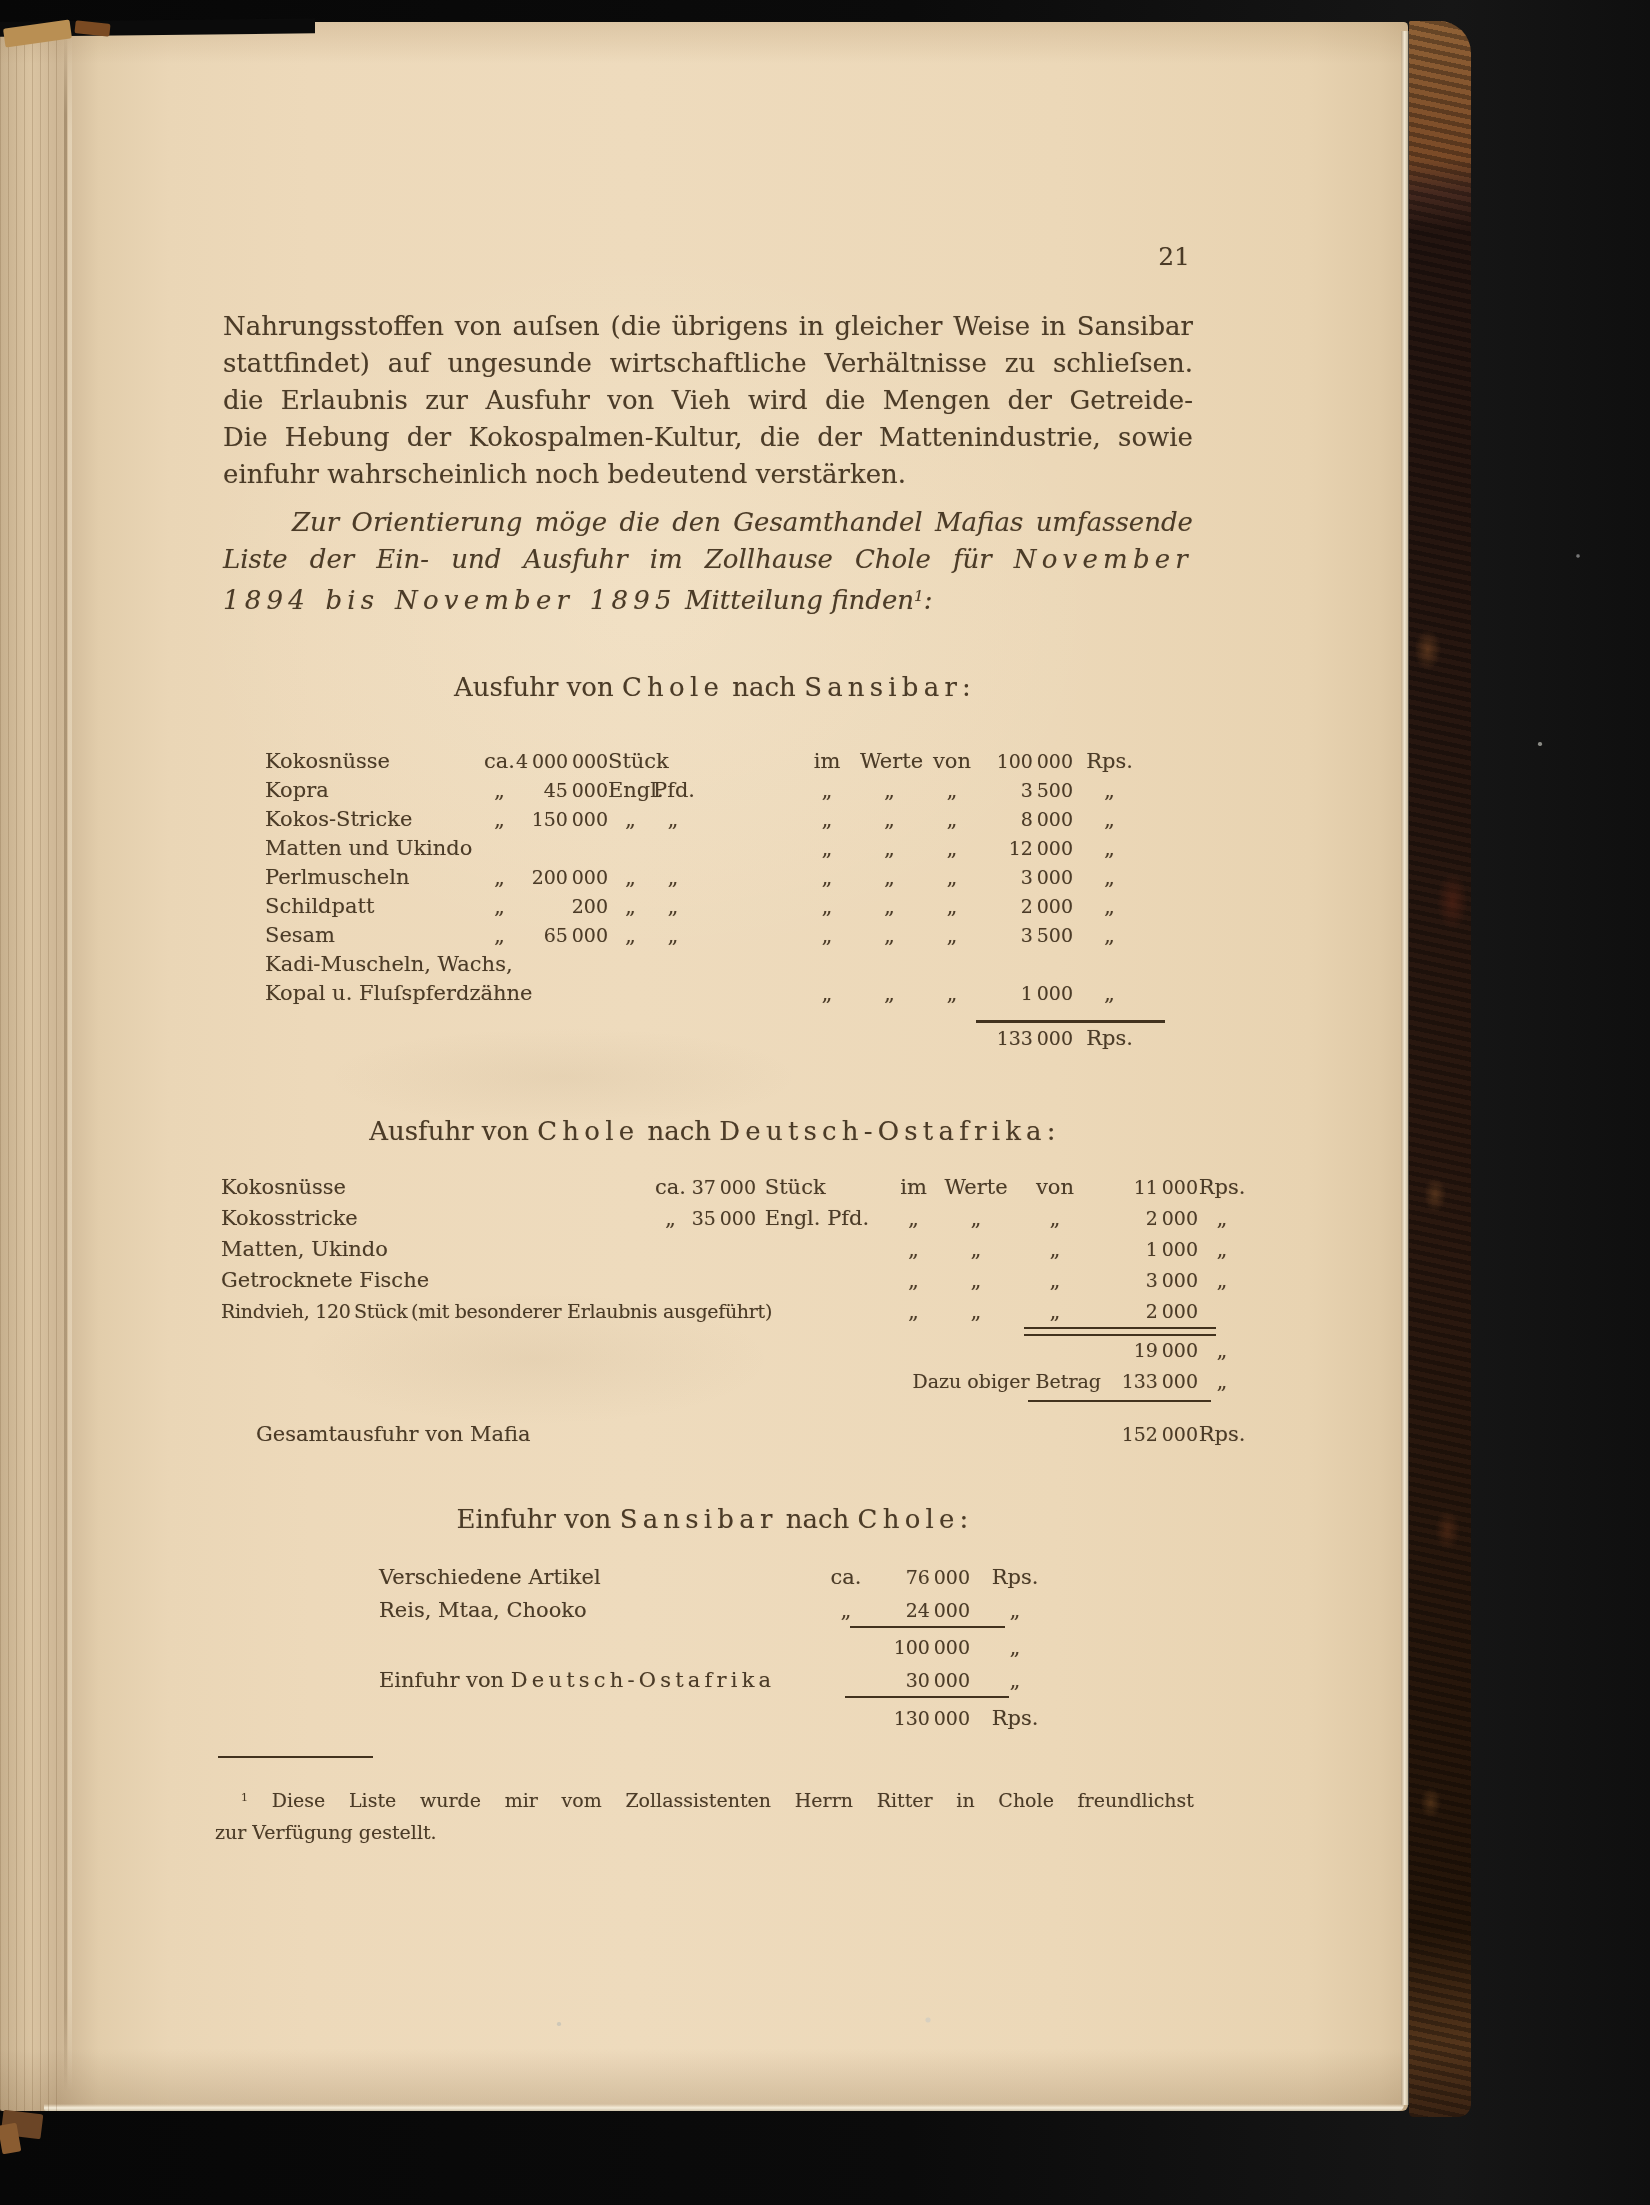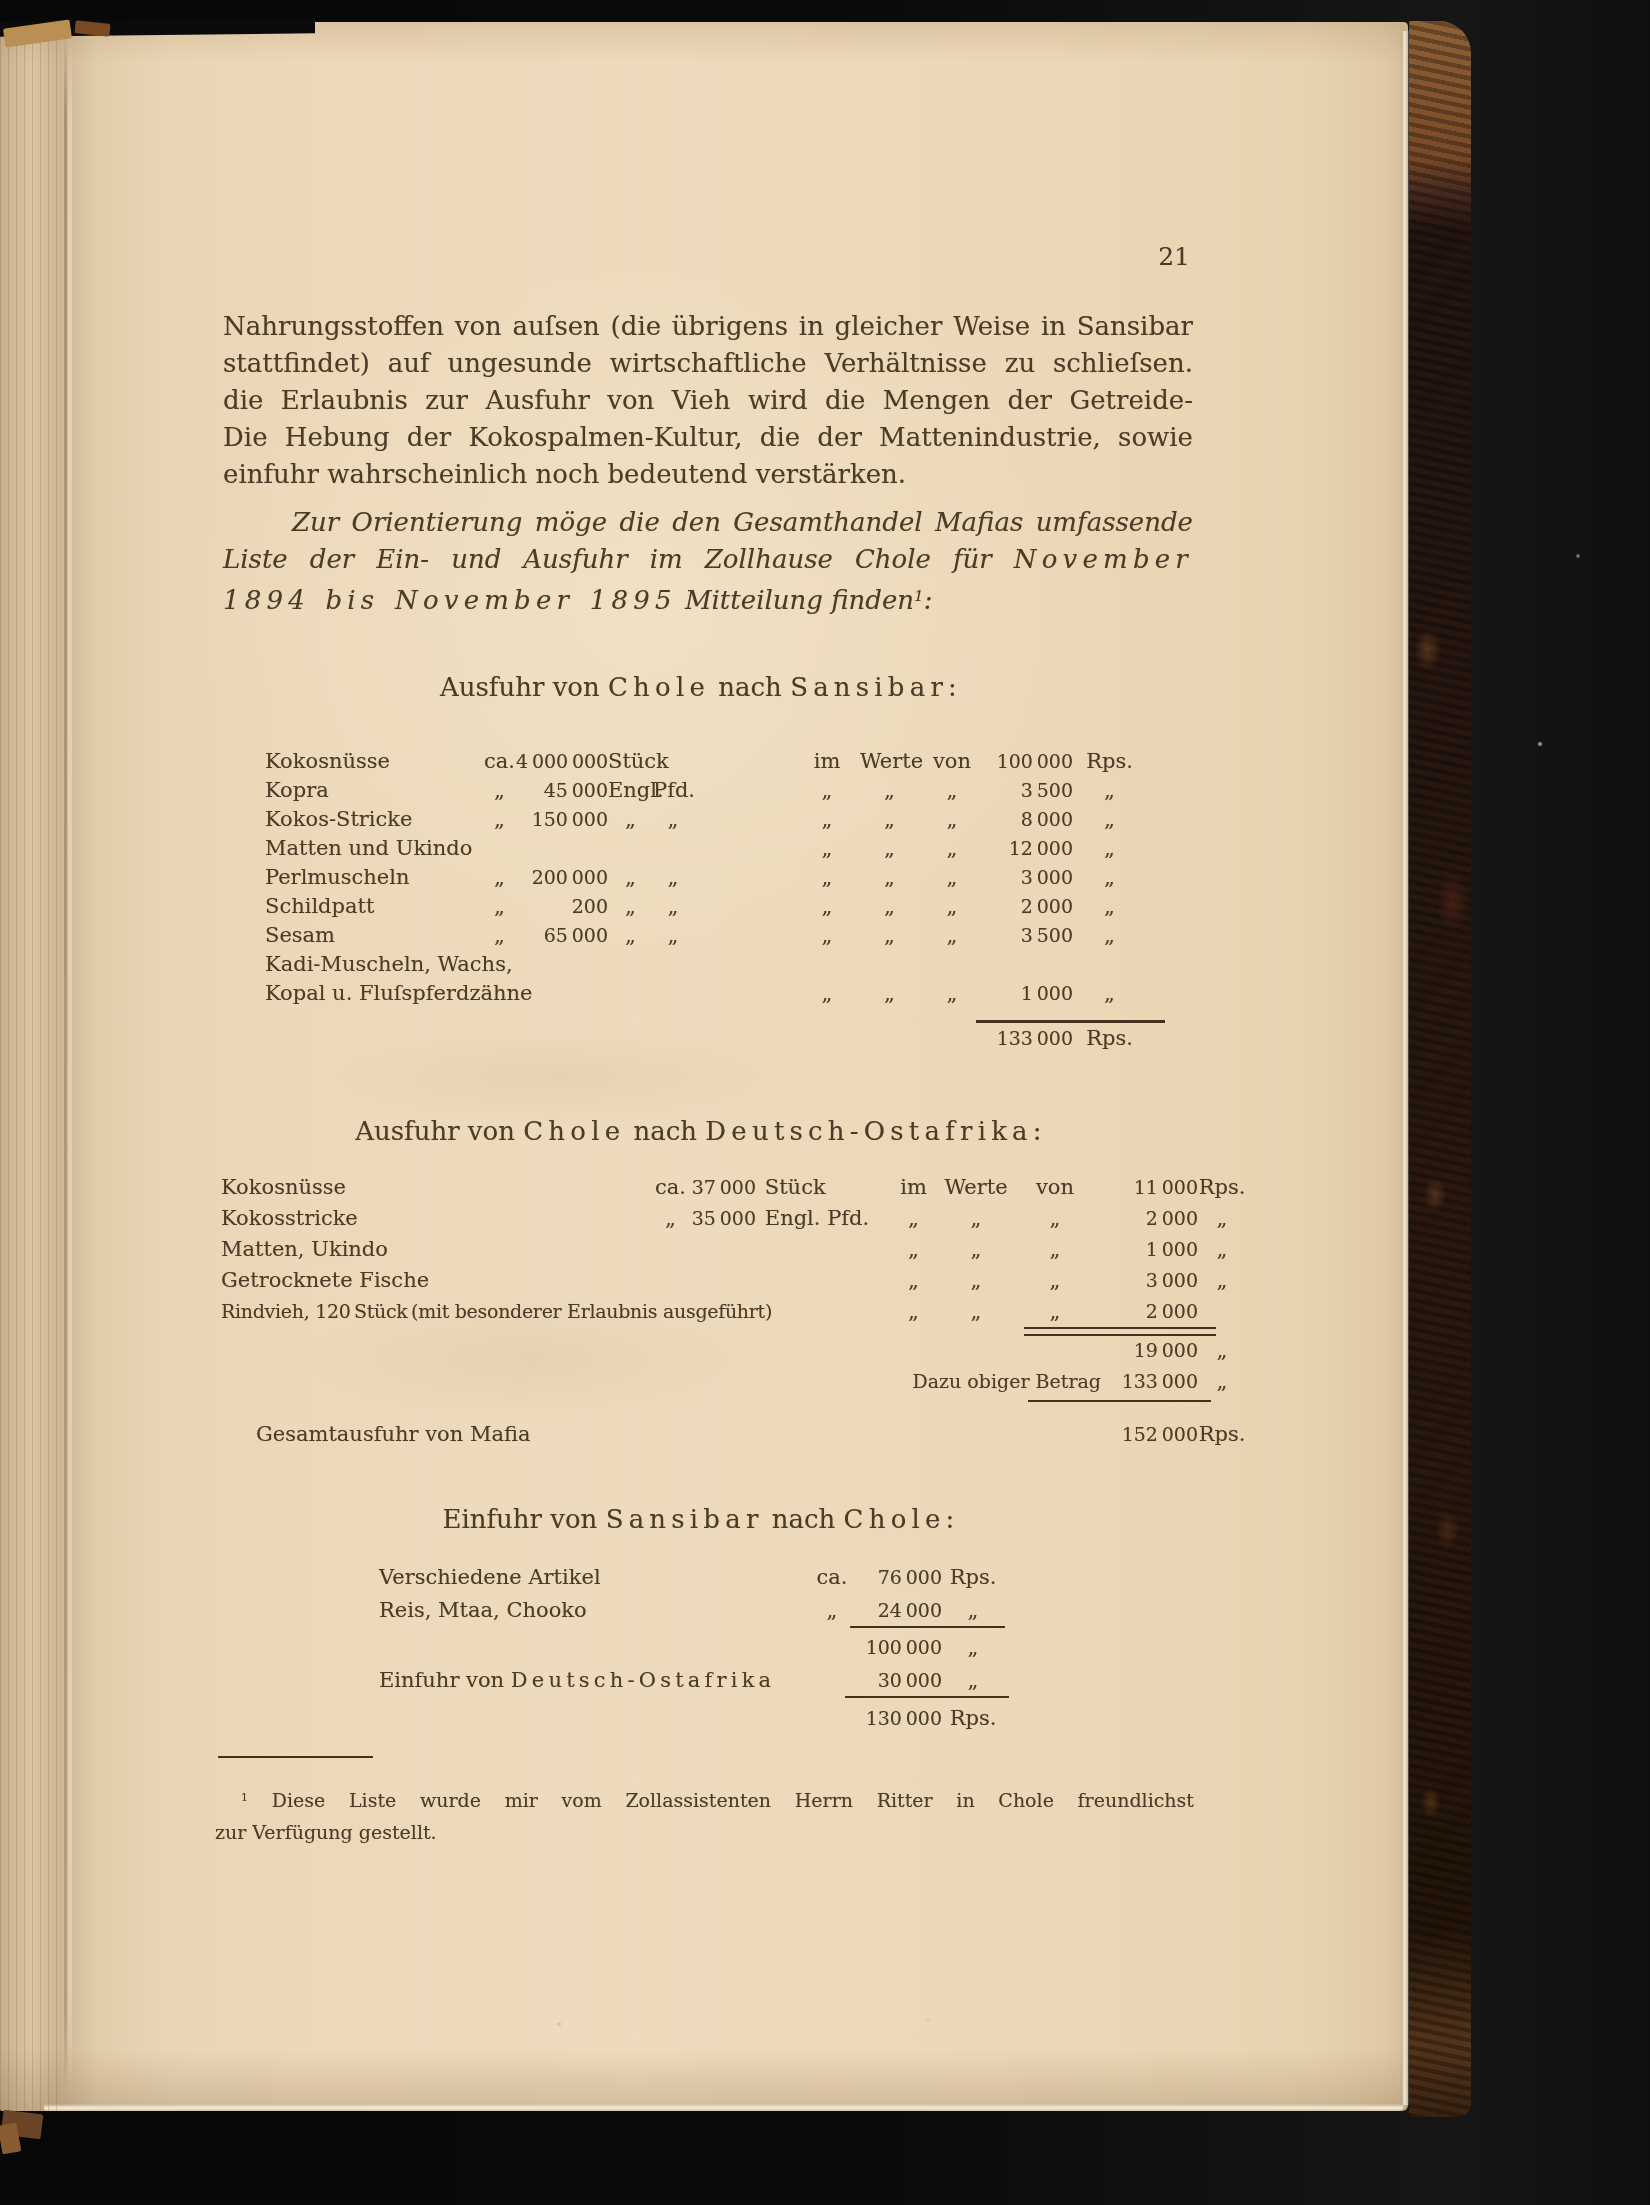--- a/index.html
+++ b/index.html
@@ -70,32 +70,32 @@
   
   .txt{position:absolute;color:var(--ink);text-shadow:0 0 0.7px rgba(75,59,39,.35);}
   #pagenum{left:1128px;top:242px;width:62px;text-align:right;font-size:25px;}
   .para{left:223px;width:970px;font-size:26px;}
   #para1{top:308px;} #para2{top:504px;font-style:italic;}
   .bline{height:37px;line-height:37px;text-align:justify;text-align-last:justify;white-space:nowrap0;}
   .bline.last{text-align:left;text-align-last:left;}
   .bline.indent{padding-left:69px;}
   .sperr{letter-spacing:.2em;word-spacing:.08em;}
   .sup{font-size:.58em;vertical-align:.5em;letter-spacing:0;}
-  .heading{left:216px;width:970px;text-align:center;font-size:26px;height:32px;line-height:32px;}
+  .heading{left:230px;width:970px;text-align:center;font-size:26px;height:32px;line-height:32px;}
   #h1{top:671px;} #h2{top:1115px;} #h3{top:1503px;}
 
   
   .tbl{position:absolute;}
   #t1{left:265px;top:747px;width:881px;}
   #t2{left:221px;top:1172px;width:1023px;}
   #t3{left:379px;top:1561px;width:625px;}
   .row{display:grid;}
   #t1 .row{grid-template-columns:218px 33px 92px 45px 40px 101px 66px 59px 66px 88px 73px;height:29px;line-height:29px;}
   #t2 .row{grid-template-columns:431px 37px 67px 128px 59px 66px 92px 97px 48px;height:31px;line-height:31px;}
-  #t3 .row{grid-template-columns:431px 44px 88px 62px;height:33px;line-height:33px;}
+  #t3 .row{grid-template-columns:431px 44px 88px 62px;height:33px;line-height:33px;gap:14px;}
   .cell{white-space:nowrap;font-size:21px;color:var(--ink);text-shadow:0 0 0.7px rgba(75,59,39,.35);}
   .al-l{text-align:left;} .al-c{text-align:center;} .al-r{text-align:right;font-size:19px;}
   .al-u{text-align:left;padding-left:8.8px;} .al-gl{text-align:left;padding-left:35px;}
   #t1 .row:nth-child(10){margin-top:16px;}
   #t2 .row:nth-child(5) .cell:first-child{font-size:19px;letter-spacing:-0.3px;}
   #t2 .row:nth-child(6){margin-top:8px;}
   #t2 .row:nth-child(8){margin-top:22px;}
   #t3 .row:nth-child(3){margin-top:4.4px;}
   #t3 .row:nth-child(5){margin-top:4.4px;}
 

